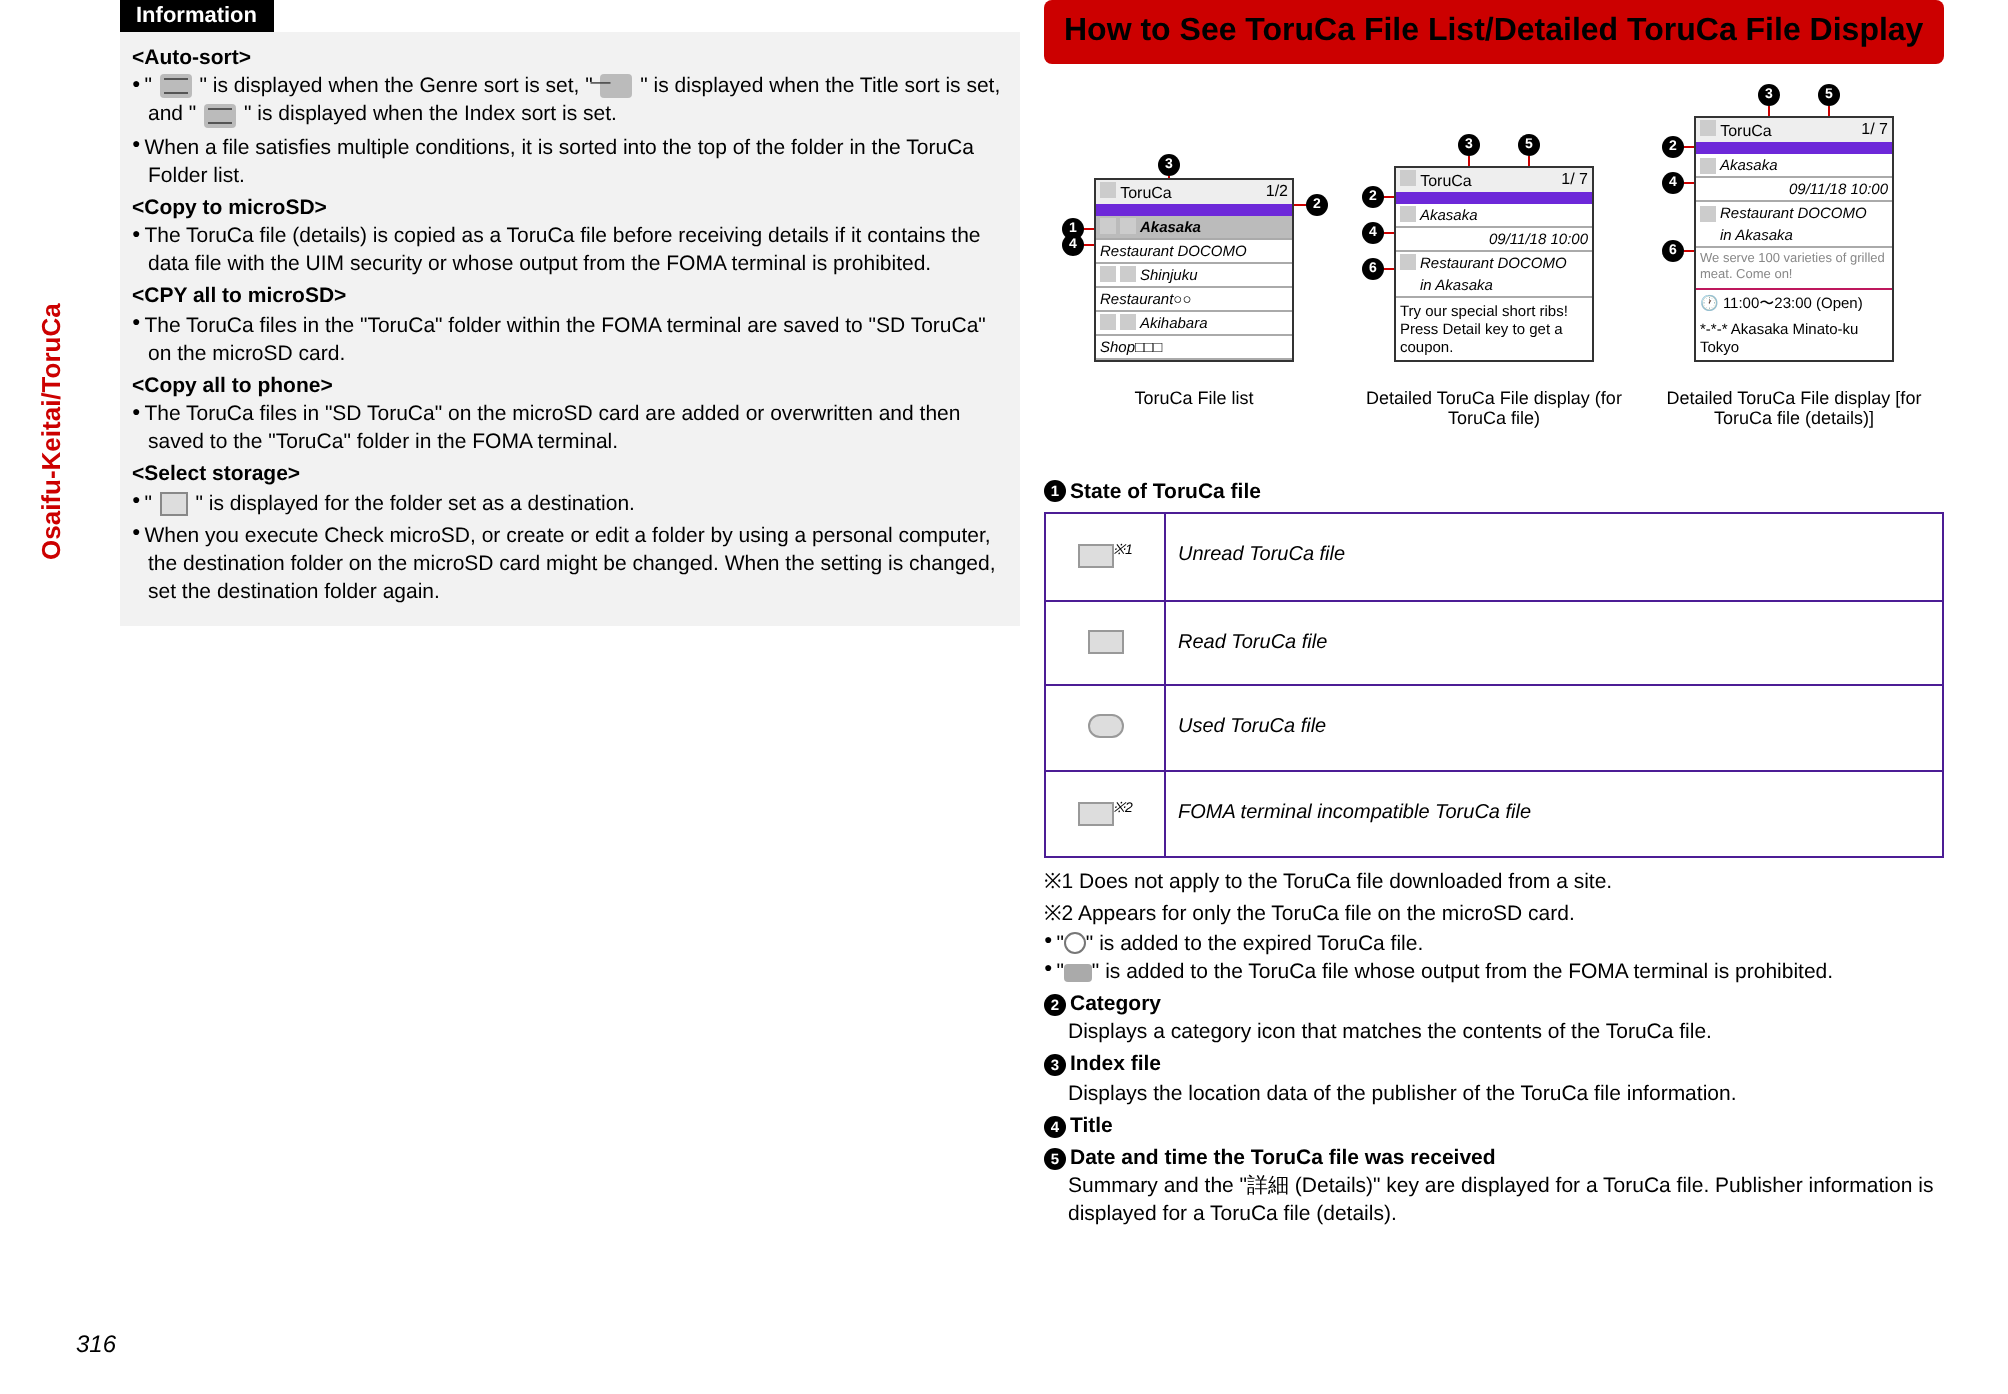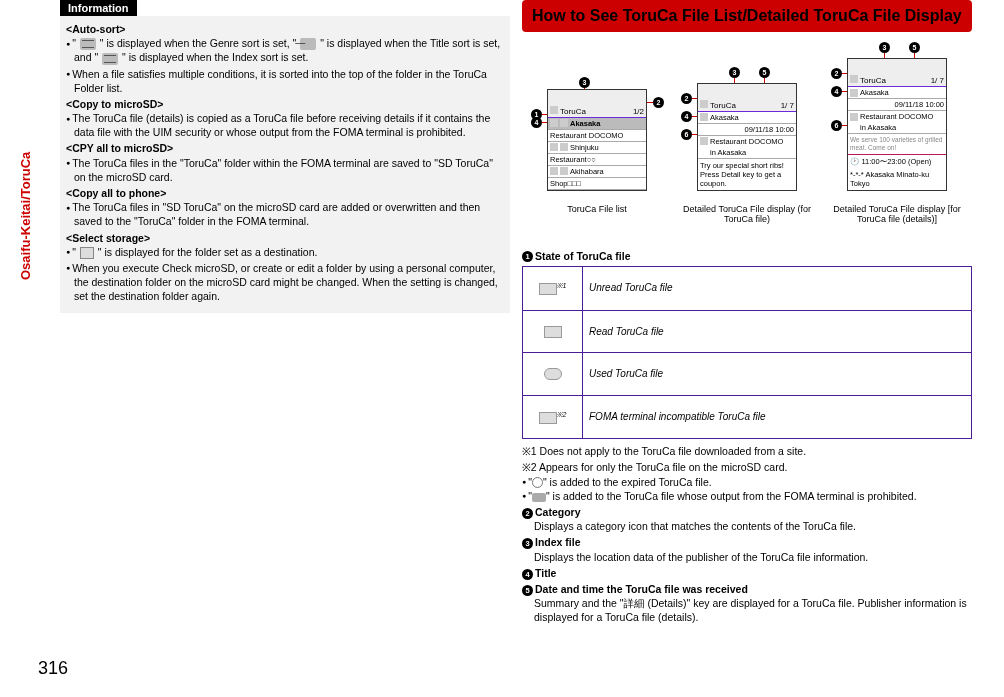--- a/index.html
+++ b/index.html
@@ -95,36 +95,37 @@
   }
   .phone {
     border: 1px solid #333;
     width: 100px;
     font-size: 8px;
     position: relative;
     background: #fff;
   }
   .phone-head {
     background: #eee;
-    border-bottom: 1px solid #6d28d9;
+    border-bottom: 6px solid #6d28d9;
     padding: 1px 2px;
     display: flex;
     justify-content: space-between;
-    height: 28px;
-    align-items: flex-end;
+    height: 18px;
+    align-items: flex-start;
   }
   .phone-body { padding: 0; font-size: 7.5px; }
   .phone-body .row {
     border-bottom: 1px solid #aaa;
     padding: 1px 2px;
     display: flex;
     gap: 2px;
     align-items: center;
     white-space: nowrap;
     overflow: hidden;
+    font-style: italic;
   }
   .row.sel { background: #bbb; font-weight: bold; }
   .sq { width: 8px; height: 8px; background: #ccc; display: inline-block; flex-shrink: 0; }
   .phone .caption {
     position: absolute;
     top: 100%;
     left: 50%;
     transform: translateX(-50%);
     width: 130px;
     text-align: center;
@@ -204,21 +205,22 @@
     transform-origin: left top;
     color: #c00;
     font-weight: bold;
     font-size: 13px;
     white-space: nowrap;
   }
   .pagenum {
     position: absolute;
     left: 38px;
     bottom: 18px;
-    font-size: 18px;
+    font-size: 12px;
+    font-style: italic;
   }
   .note { font-size: 7px; vertical-align: super; }
   .icon-clock {
     display: inline-block;
     width: 11px;
     height: 11px;
     border: 1px solid #777;
     border-radius: 50%;
     vertical-align: middle;
   }

